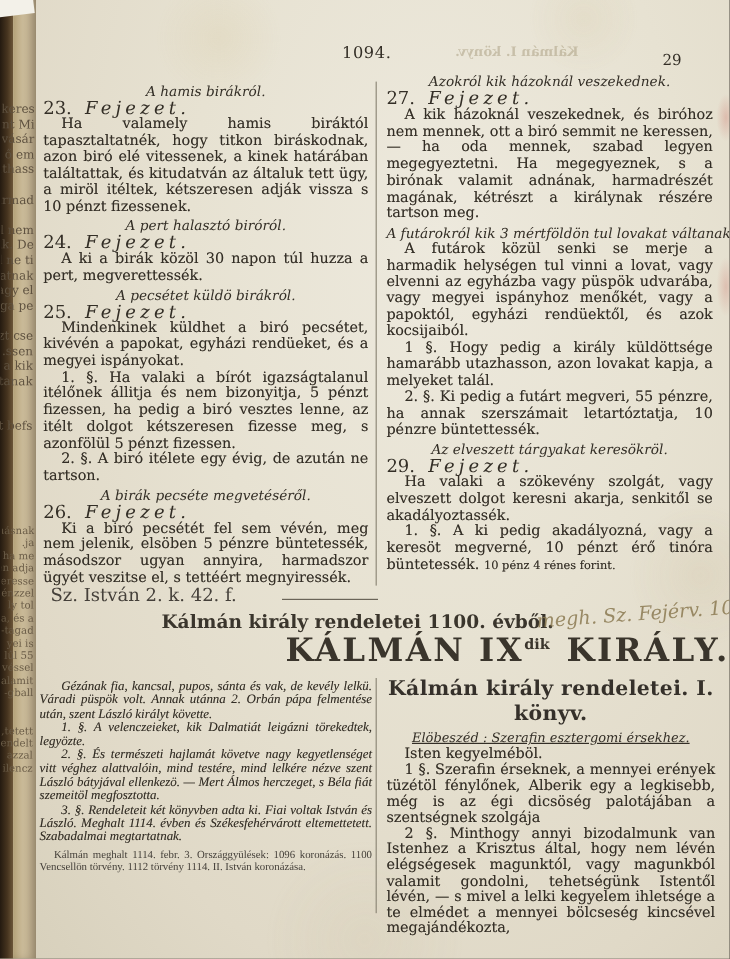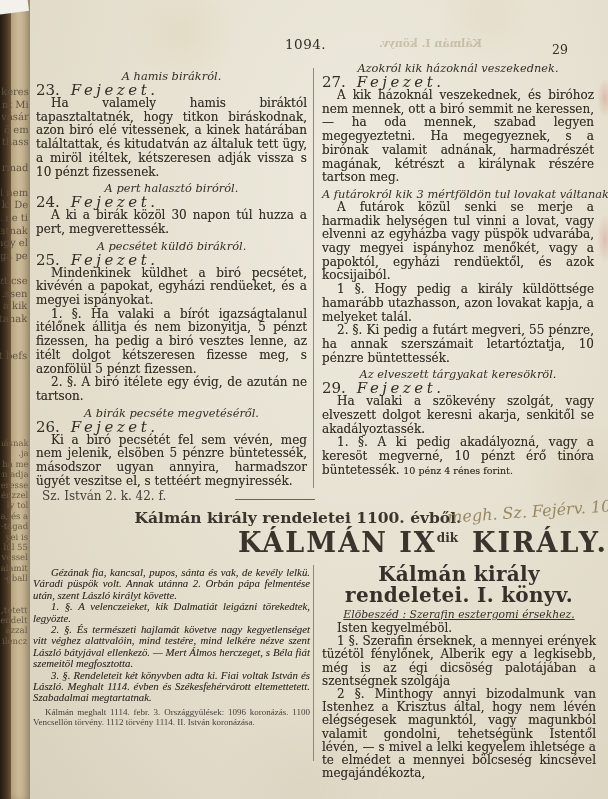--- a/index.html
+++ b/index.html
@@ -40,42 +40,42 @@
   .col{position:absolute;text-align:justify;}
   .col p{margin:0;}
   .ul{left:36px;top:67px;width:271px;}
   .ur{left:322px;top:59px;width:272px;}
   .body{font-size:12px;line-height:13.7px;text-indent:15px;text-shadow:0 0 .4px rgba(50,42,32,.45);}
   .hx{font-style:italic;text-align:center;font-size:11.4px;line-height:13px;margin-top:3px !important;
     text-indent:0;white-space:nowrap;}
   .ch{font-size:15px;line-height:14px;text-indent:0;}
   .ch .num{margin-right:11px;}
   .ch .word{font-style:italic;letter-spacing:3.5px;}
-  .fn{font-size:12px;line-height:11px;text-align:left;text-indent:6px;margin-top:3px !important;color:#45403a;}
+  .fn{font-size:15px;line-height:11px;text-align:left;text-indent:6px;margin-top:3px !important;color:#45403a;}
   .fni{font-size:9.5px;}
   .vrule{position:absolute;width:0;border-left:1px solid #8f8979;}
   .vr-up{left:313px;top:68px;height:420px;}
   .vr-low{left:313px;top:565px;height:196px;}
   .hr-short{position:absolute;left:235px;top:499px;width:80px;border-top:1px solid #6a6458;}
   
   .series{position:absolute;left:-6px;top:508px;width:608px;text-align:center;
     font-size:15.5px;font-weight:bold;color:#3a352c;}
   .handwrite{position:absolute;left:447px;top:502px;width:168px;font-size:16px;font-style:italic;
     color:#8b7a52;transform:rotate(-4deg);white-space:nowrap;overflow:hidden;opacity:.85;}
   .king{position:absolute;left:0;top:527px;width:608px;text-align:right;font-size:27px;
     font-weight:bold;letter-spacing:2px;color:#3a352c;}
   .king .sp{margin-left:14px;}
   .king sup{font-size:12px;letter-spacing:0;vertical-align:10px;}
   
   .ll{left:33px;top:567px;width:277px;font-style:italic;font-size:10.8px;line-height:11.4px;font-family:Liberation Serif, serif;}
   .ll .bi{text-indent:18px;text-shadow:0 0 .3px rgba(50,42,32,.4);}
   .ll .note{font-style:normal;font-size:9px;line-height:10px;margin-top:3px !important;
     text-indent:12px;color:#45403a;}
   .lr{left:322px;top:564px;width:274px;}
-  .lr .bt{text-align:center;font-size:20px;font-weight:bold;line-height:21px;text-indent:0;
+  .lr .bt{text-align:center;font-size:17px;font-weight:bold;line-height:21px;text-indent:0;
     letter-spacing:.3px;color:#35302a;}
   .lr .pre{text-align:center;font-style:italic;font-size:10.8px;line-height:13px;margin:2px 0 1px !important;text-indent:0;text-decoration:underline;}
   .lr .b3{font-size:12px;line-height:13.2px;text-indent:15px;text-shadow:0 0 .4px rgba(50,42,32,.45);}
 </style>
 </head>
 <body>
 
 <div class="scan">
   <div class="mottle"></div>
 

